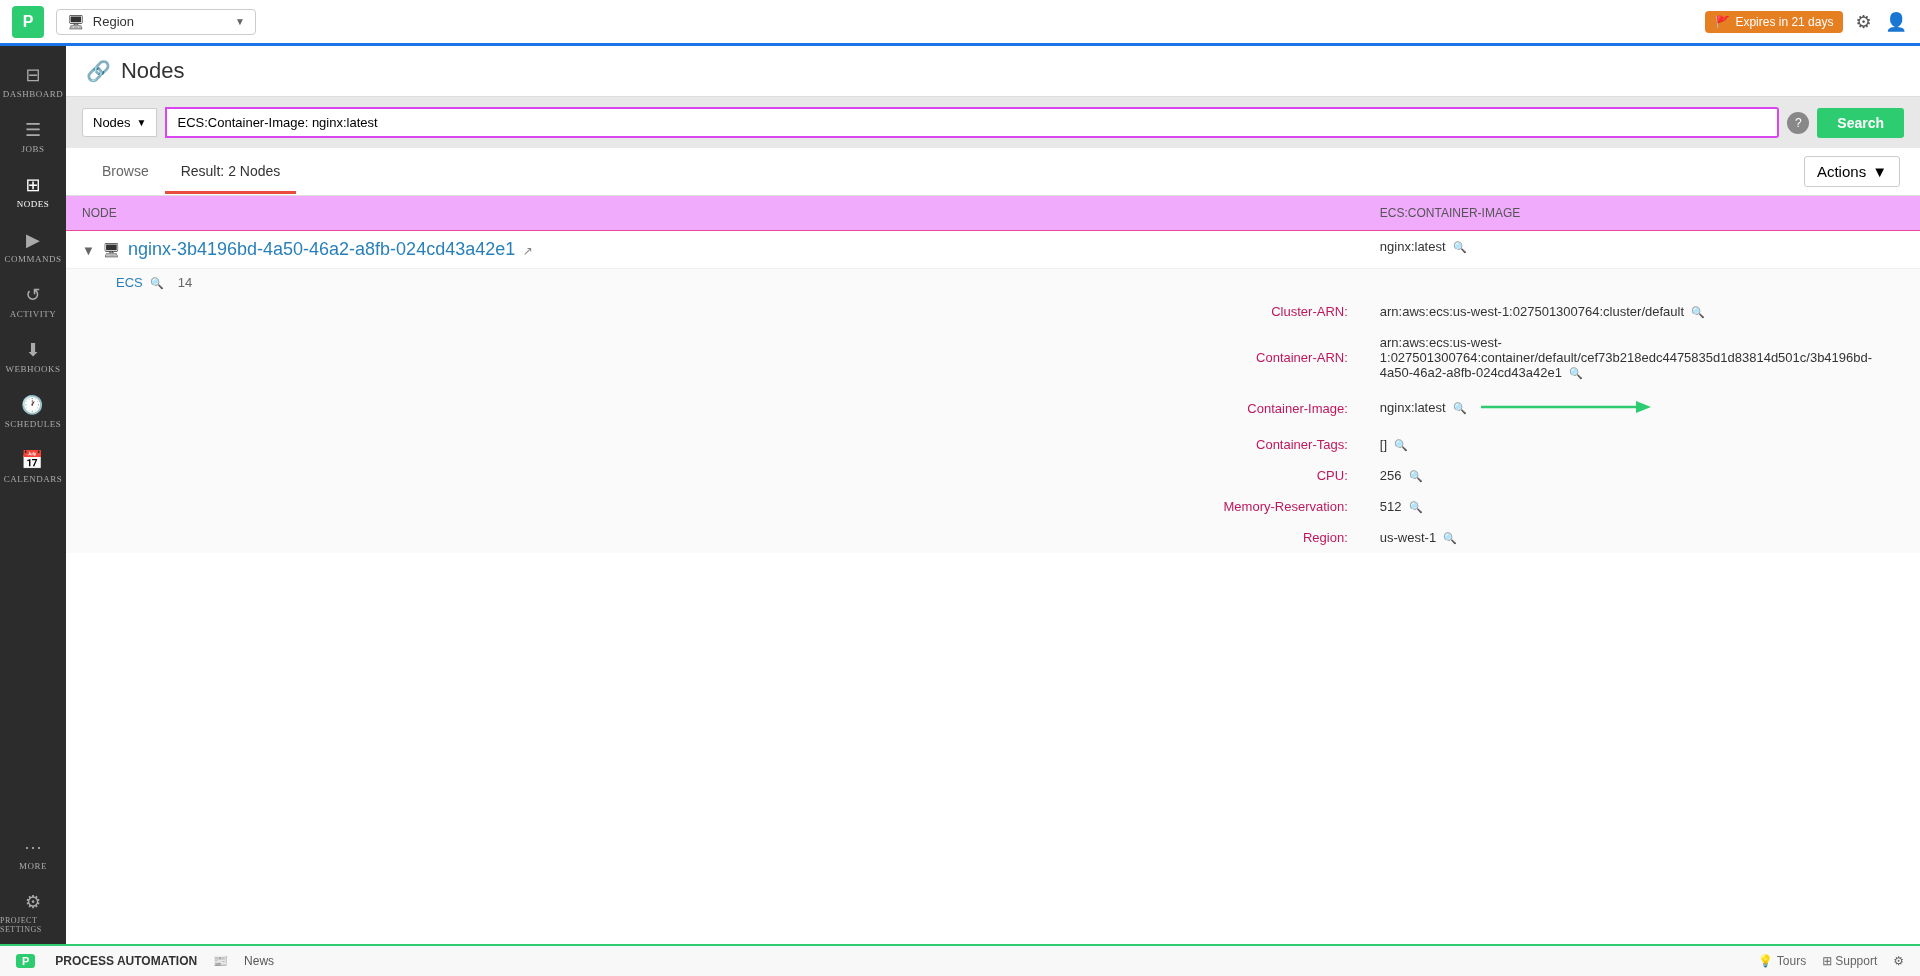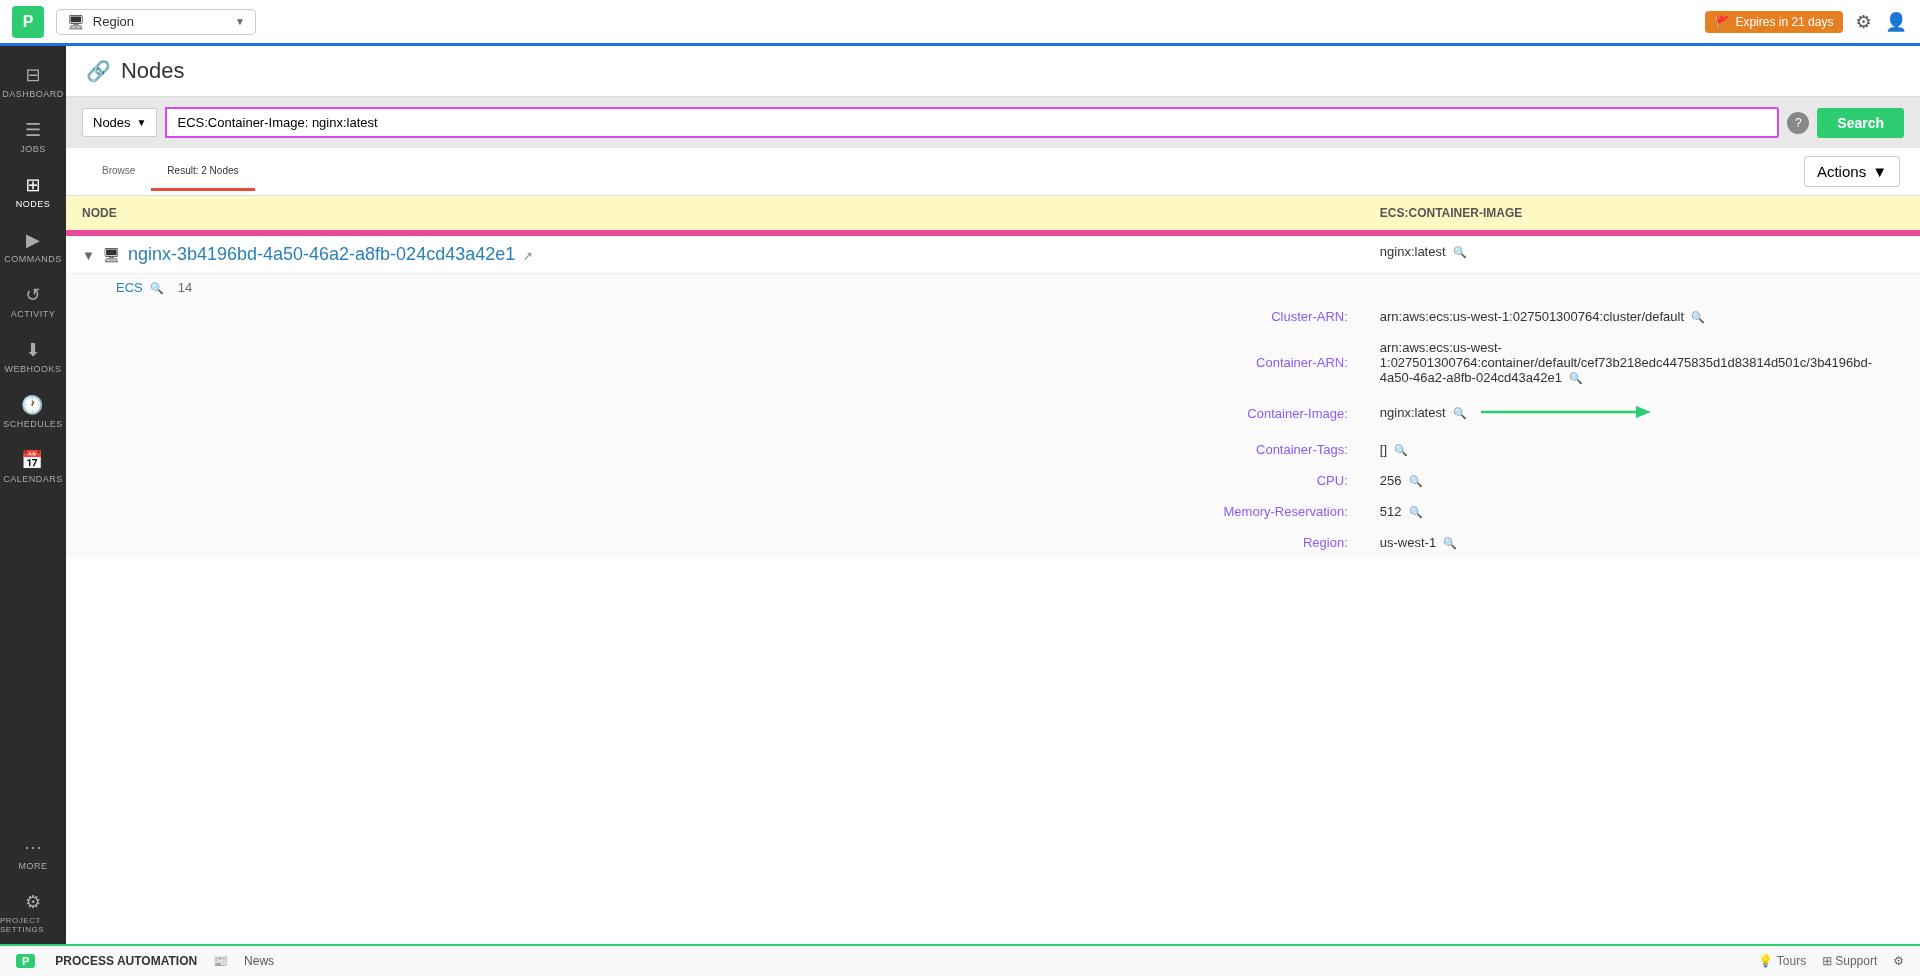--- a/index.html
+++ b/index.html
@@ -17,21 +17,21 @@
     #topbar .topbar-icons { display: flex; gap: 14px; align-items: center; color: #555; font-size: 18px; }
 
     
     #main-layout { display: flex; flex: 1; overflow: hidden; }
 
     
     #sidebar { width: 66px; background: #2c2c2c; display: flex; flex-direction: column; align-items: center; padding-top: 8px; flex-shrink: 0; }
     .sidebar-item { display: flex; flex-direction: column; align-items: center; padding: 10px 0; width: 100%; cursor: pointer; color: #aaa; gap: 3px; }
     .sidebar-item.active { color: #fff; }
     .sidebar-item .si-icon { font-size: 18px; }
-    .sidebar-item .si-label { font-size: 9px; text-transform: uppercase; letter-spacing: 0.5px; }
+    .sidebar-item .si-label { font-size: 9px; text-transform: uppercase; letter-spacing: 0.5px; font-family: Liberation Serif, serif; }
     .sidebar-spacer { flex: 1; }
 
     
     #content { flex: 1; display: flex; flex-direction: column; overflow: hidden; background: #f0f0f0; }
 
     
     #page-header { background: #fff; padding: 12px 20px; border-bottom: 1px solid #ddd; display: flex; align-items: center; gap: 10px; flex-shrink: 0; }
     #page-header .page-icon { font-size: 20px; color: #555; }
     #page-header .page-title { font-size: 22px; font-weight: 300; color: #333; }
 
@@ -39,43 +39,43 @@
     #search-bar { background: #e8e8e8; padding: 10px 16px; display: flex; align-items: center; gap: 8px; flex-shrink: 0; }
     .search-type-btn { background: #fff; border: 1px solid #ccc; border-radius: 3px 0 0 3px; padding: 6px 10px; font-size: 13px; cursor: pointer; display: flex; align-items: center; gap: 6px; }
     .search-type-arrow { font-size: 10px; }
     .search-input-wrap { flex: 1; border: 2px solid #d946ef; border-radius: 0 3px 3px 0; background: #fff; display: flex; align-items: center; }
     .search-input-wrap input { flex: 1; border: none; outline: none; padding: 6px 10px; font-size: 13px; }
     .search-help { background: #888; color: white; border-radius: 50%; width: 22px; height: 22px; display: flex; align-items: center; justify-content: center; font-size: 12px; cursor: pointer; }
     .search-btn { background: #2ecc71; color: white; border: none; border-radius: 3px; padding: 7px 20px; font-size: 14px; font-weight: 600; cursor: pointer; }
 
     
     #tabs-area { background: #fff; border-bottom: 1px solid #ddd; padding: 0 20px; display: flex; align-items: center; flex-shrink: 0; }
-    .tab { padding: 12px 16px; cursor: pointer; font-size: 10px; color: #666; border-bottom: 3px solid transparent; margin-bottom: -1px; text-align: right; }
+    .tab { padding: 12px 16px; cursor: pointer; font-size: 14px; color: #666; border-bottom: 3px solid transparent; margin-bottom: -1px; text-align: right; }
     .tab.active { color: #333; border-bottom: 3px solid #e74c3c; font-weight: 500; }
     .tab-spacer { flex: 1; }
     .actions-btn { background: #fff; border: 1px solid #ccc; border-radius: 3px; padding: 6px 12px; font-size: 15px; cursor: pointer; display: flex; align-items: center; gap: 6px; margin: 8px 0; }
 
     
     #results-area { flex: 1; overflow-y: auto; background: #fff; margin: 0; }
 
     
     .results-table { width: 100%; border-collapse: collapse; }
-    .results-table th { text-align: left; padding: 10px 16px; font-size: 12px; font-weight: 700; color: #555; border-bottom: 6px solid #ec4899; background: #fef9c3; }
+    .results-table th { text-align: left; padding: 10px 16px; font-size: 12px; font-weight: 400; color: #555; border-bottom: 1px solid #ec4899; background: #f0abfc; }
     .results-table .th-ecs { text-align: left; padding: 10px 16px; }
 
     .node-row td { padding: 8px 16px; border-bottom: 1px solid #f0f0f0; vertical-align: top; }
     .node-link { color: #2980b9; text-decoration: none; font-size: 18px; }
     .node-row .toggle { color: #666; cursor: pointer; margin-right: 4px; }
     .node-row .server-icon { margin-right: 4px; font-size: 14px; }
     .node-row .ext-icon { color: #888; font-size: 12px; margin-left: 4px; cursor: pointer; }
 
     .detail-section { background: #fafafa; }
     .ecs-link { color: #2980b9; cursor: pointer; font-weight: 500; }
     .ecs-count { color: #666; margin-left: 10px; }
-    .detail-label { text-align: right; color: #8b5cf6; font-size: 13px; width: 220px; padding-right: 16px; margin-top: 24px; }
+    .detail-label { text-align: right; color: #be185d; font-size: 13px; width: 220px; padding-right: 16px; margin-top: 24px; }
     .detail-value { color: #333; font-size: 13px; }
     .search-icon-small { color: #888; font-size: 11px; cursor: pointer; margin-left: 4px; }
 
     
     #bottom-bar { background: #f8f8f8; border-top: 2px solid #2ecc71; height: 32px; display: flex; align-items: center; padding: 0 16px; gap: 16px; flex-shrink: 0; font-size: 12px; color: #555; }
     .bottom-logo { background: #2ecc71; color: white; border-radius: 3px; padding: 1px 6px; font-weight: bold; font-size: 11px; margin-right: 4px; }
     .bottom-brand { font-weight: 600; font-size: 12px; color: #333; }
     .bottom-spacer { flex: 1; }
     .bottom-links { display: flex; gap: 16px; align-items: center; color: #666; font-size: 12px; }
     .bottom-links a { color: #666; text-decoration: none; display: flex; align-items: center; gap: 3px; }

